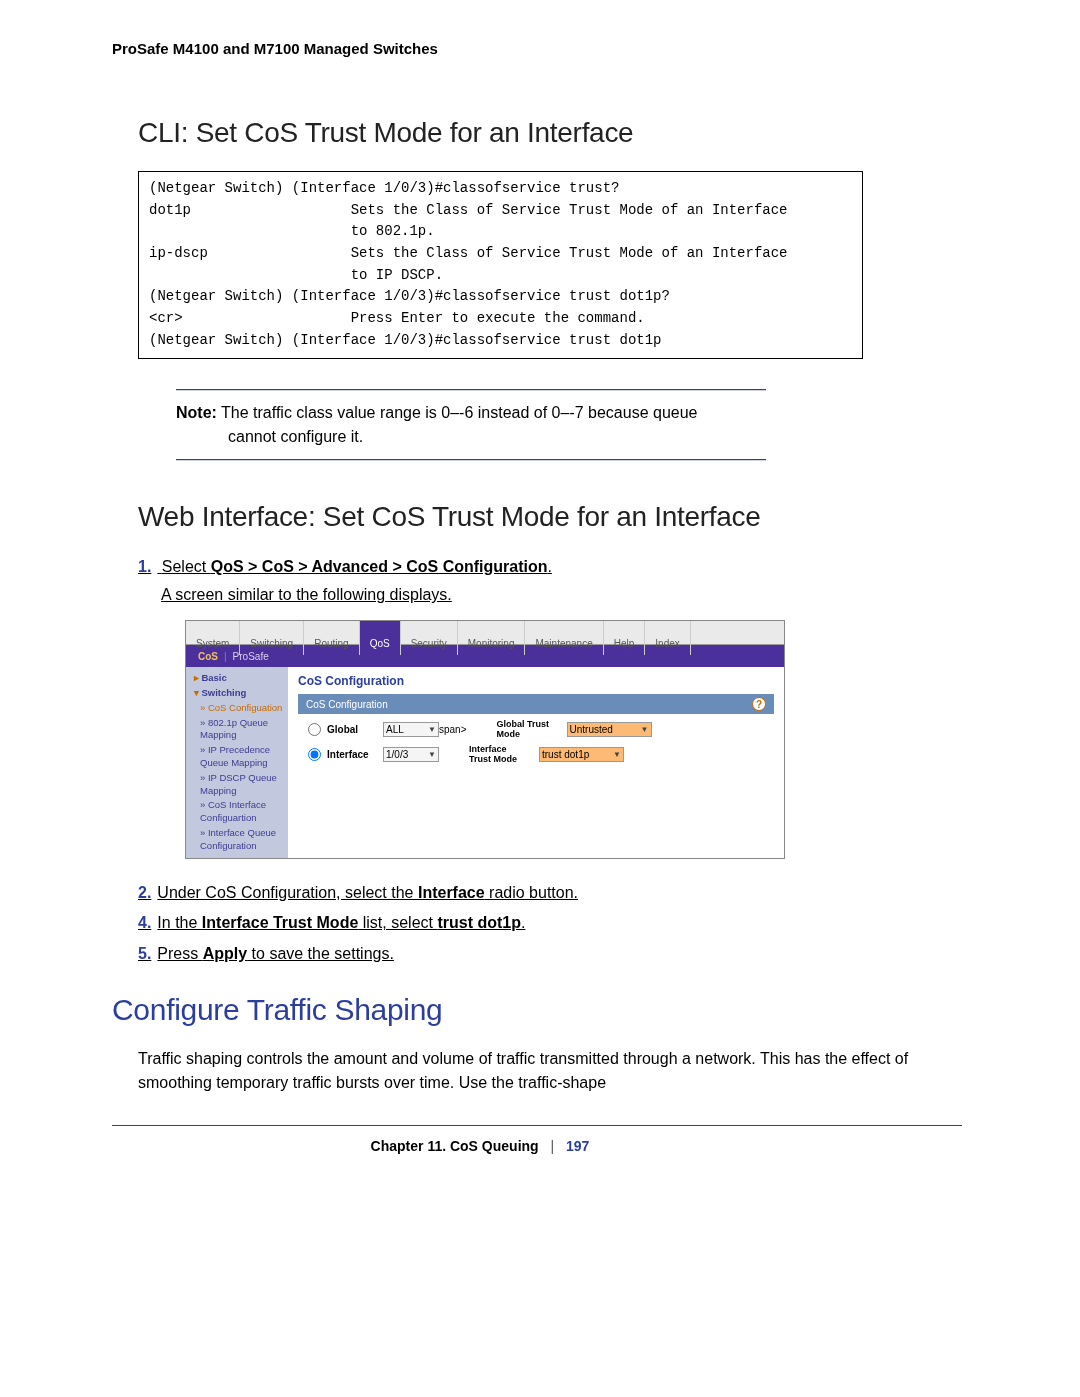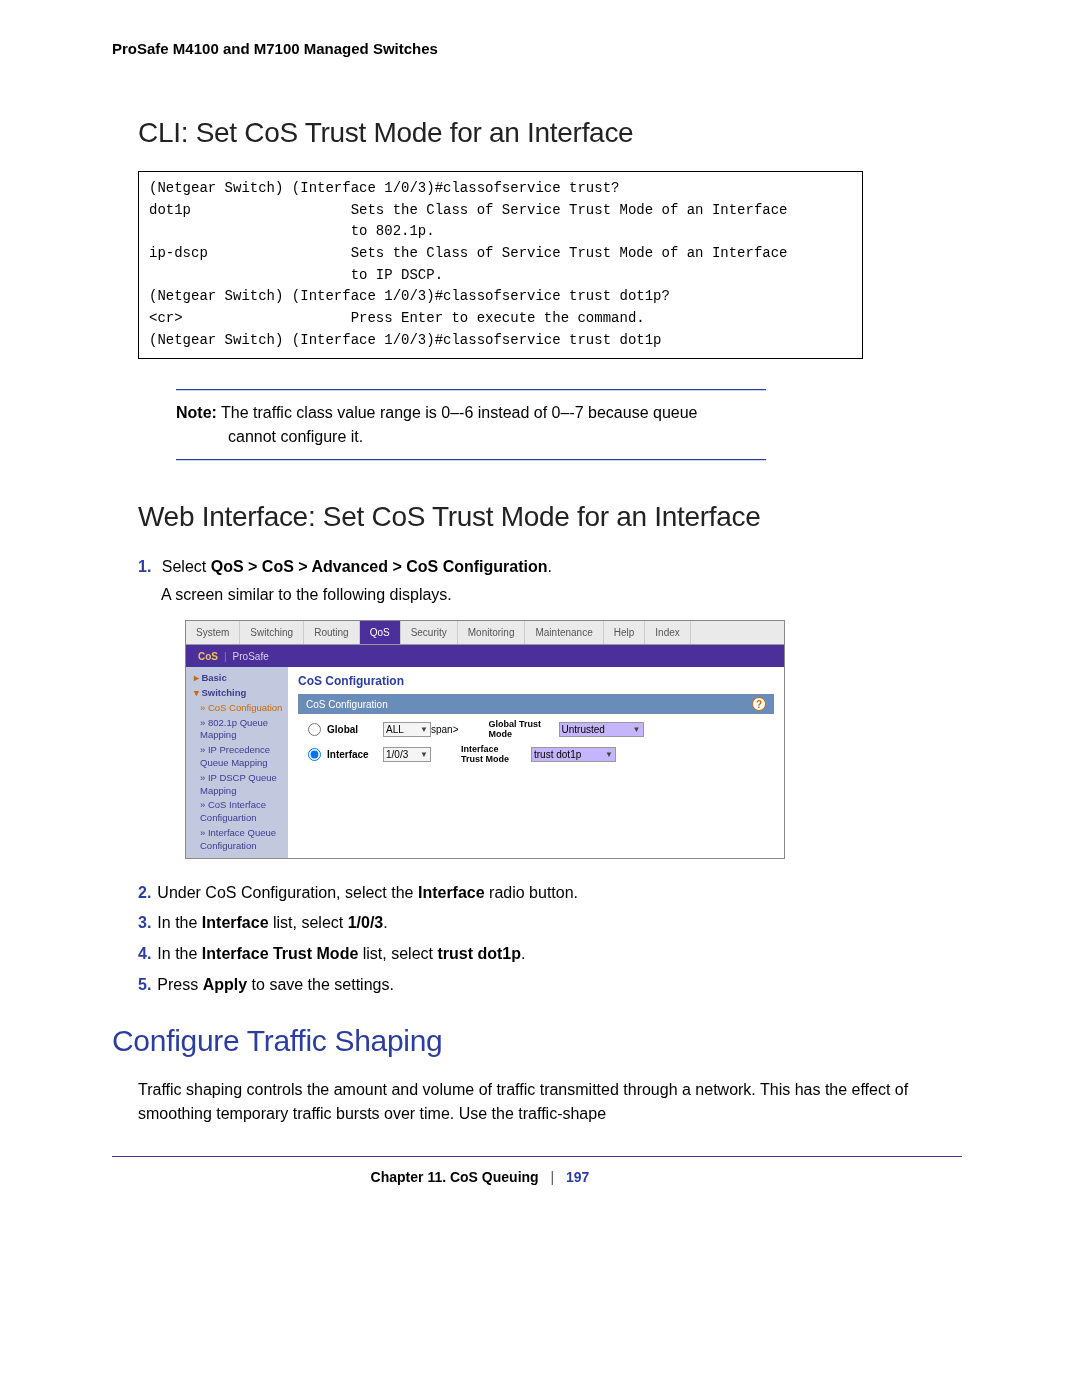--- a/index.html
+++ b/index.html
@@ -71,41 +71,41 @@
       width: 820px;
       margin-bottom: 10px;
     }
     ol.steps {
       list-style: none;
       margin-left: 138px;
       font-size: 16px;
       line-height: 1.55;
       margin-bottom: 12px;
     }
-    ol.steps li { margin-bottom: 6px; }
+    ol.steps li { margin-bottom: 6px; text-decoration: underline; }
     ol.steps .num { font-weight: bold; color: #2b3ea0; margin-right: 6px; }
     .bold { font-weight: bold; }
     .sub-step { margin-left: 23px; margin-top: 4px; }
     .screenshot-wrap {
       margin-left: 185px;
       margin-top: 8px;
       margin-bottom: 22px;
       width: 600px;
       border: 1px solid #888;
       font-family: Tahoma, Arial, sans-serif;
       font-size: 11px;
     }
     .tabrow {
       height: 24px;
       background: #eaeaea;
       display: flex;
       border-bottom: 1px solid #999;
     }
     .tabrow .tab {
-      padding: 6px 10px;
+      padding: 17px 10px;
       color: #555;
       border-right: 1px solid #ccc;
       font-size: 10px;
     }
     .tabrow .tab.active {
       background: #4b2f9a;
       color: #fff;
     }
     .subtabs {
       height: 22px;
@@ -140,27 +140,27 @@
       background: #fff; color: #c76a00; width: 14px; height: 14px;
       border-radius: 7px; text-align: center; line-height: 14px; font-size: 10px;
       font-weight: bold; border: 1px solid #c76a00;
     }
     .panel-body { padding: 6px 10px; font-size: 10px; }
     .row { display: flex; align-items: center; margin-bottom: 5px; }
     .row .radio { margin-right: 6px; }
     .row .lbl { width: 56px; font-weight: bold; font-size: 10px; }
     .row .sel {
       border: 1px solid #999; background: #f5f5f5; padding: 1px 2px;
-      font-size: 10px; width: 48px; display: inline-flex; justify-content: space-between;
+      font-size: 10px; width: 56px; display: inline-flex; justify-content: space-between;
       align-items: center;
     }
     .row .gap { width: 30px; }
     .row .lbl2 { width: 70px; font-weight: bold; font-size: 9px; line-height: 1.1; }
     .row .sel2 {
-      border: 1px solid #999; background: #c4b5fd; padding: 1px 2px;
+      border: 1px solid #999; background: #fdba74; padding: 1px 2px;
       font-size: 10px; width: 85px; display: inline-flex; justify-content: space-between;
       align-items: center;
     }
     .dd { font-size: 8px; color: #444; }
     .footer-rule {
       margin-left: 112px;
       width: 850px;
       height: 1px;
       background: #4b2f9a;
       margin-top: 30px;
@@ -272,21 +272,20 @@
               <span class="dd">▼</span>
             </span>
         </div>
       </div>
     </div>
   </div>
 </div>
 
 <ol class="steps">
   <li><span class="num">2.</span><span>Under CoS Configuration, select the </span><span class="bold">Interface</span><span> radio button.</span></li>
-  <li><span class="num">3.</span><span>In the </span><span class="bold">Interface</span><span> list, select </span><span class="bold">1/0/3</span><span>.</span></li>
   <li><span class="num">4.</span><span>In the </span><span class="bold">Interface Trust Mode</span><span> list, select </span><span class="bold">trust dot1p</span><span>.</span></li>
   <li><span class="num">5.</span><span>Press </span><span class="bold">Apply</span><span> to save the settings.</span></li>
 </ol>
 
 <div class="h1-blue" style="margin-top:26px;">Configure Traffic Shaping</div>
 <div class="body-text" style="margin-left:138px;">Traffic shaping controls the amount and volume of traffic transmitted through a network. This has the effect of smoothing temporary traffic bursts over time. Use the traffic-shape</div>
 
 <div class="footer-rule"></div>
 <div class="footer">
   <span class="chap">Chapter 11.  CoS Queuing</span>

